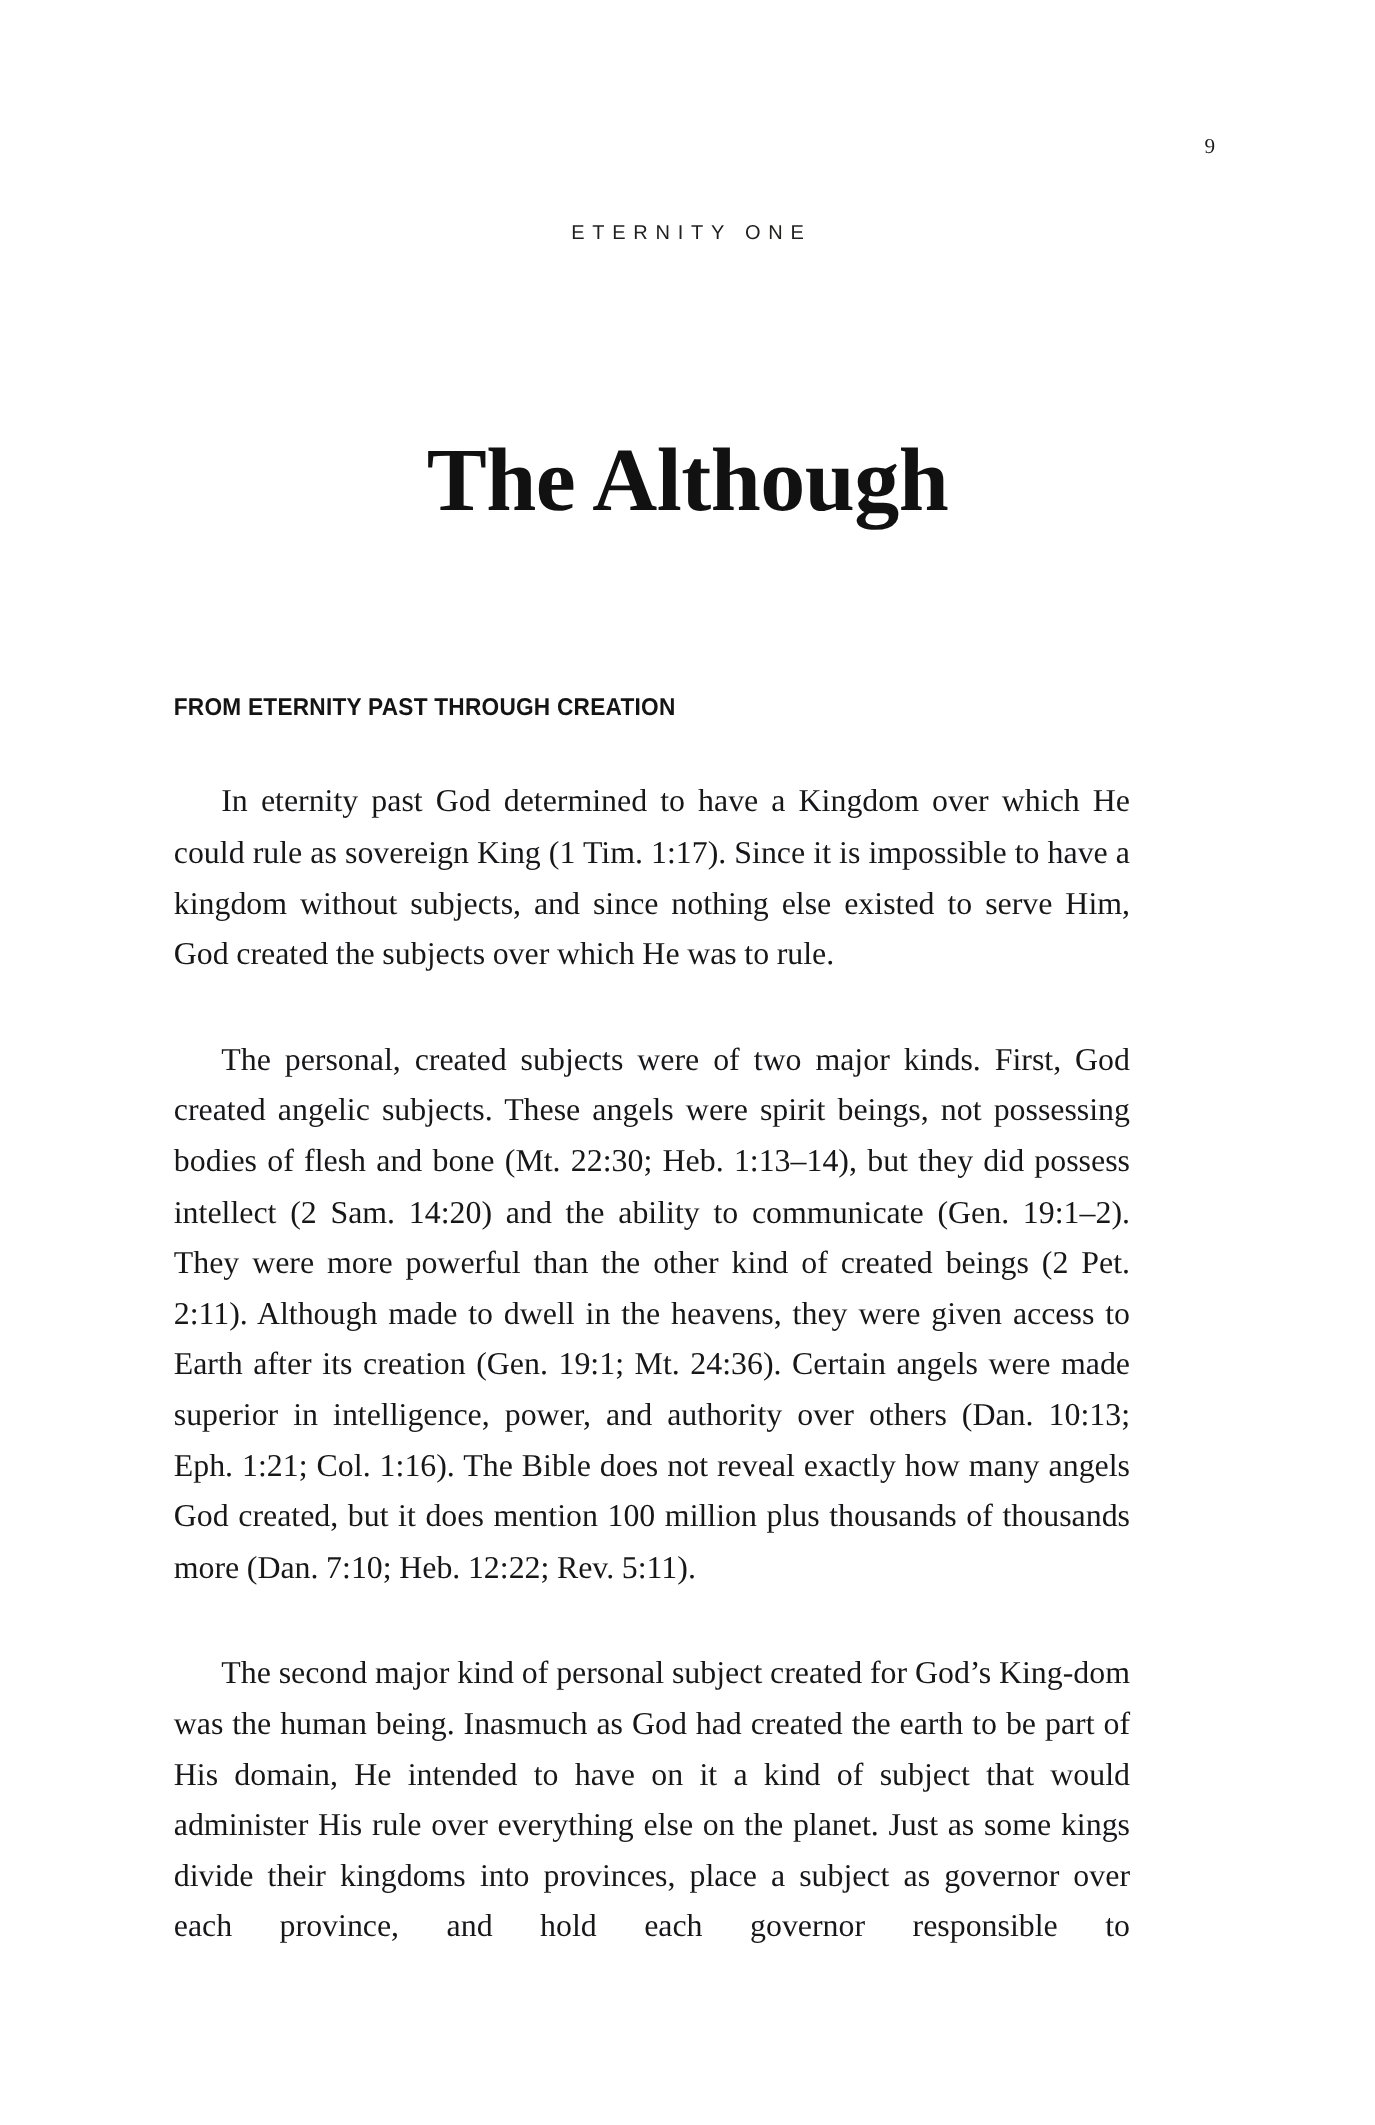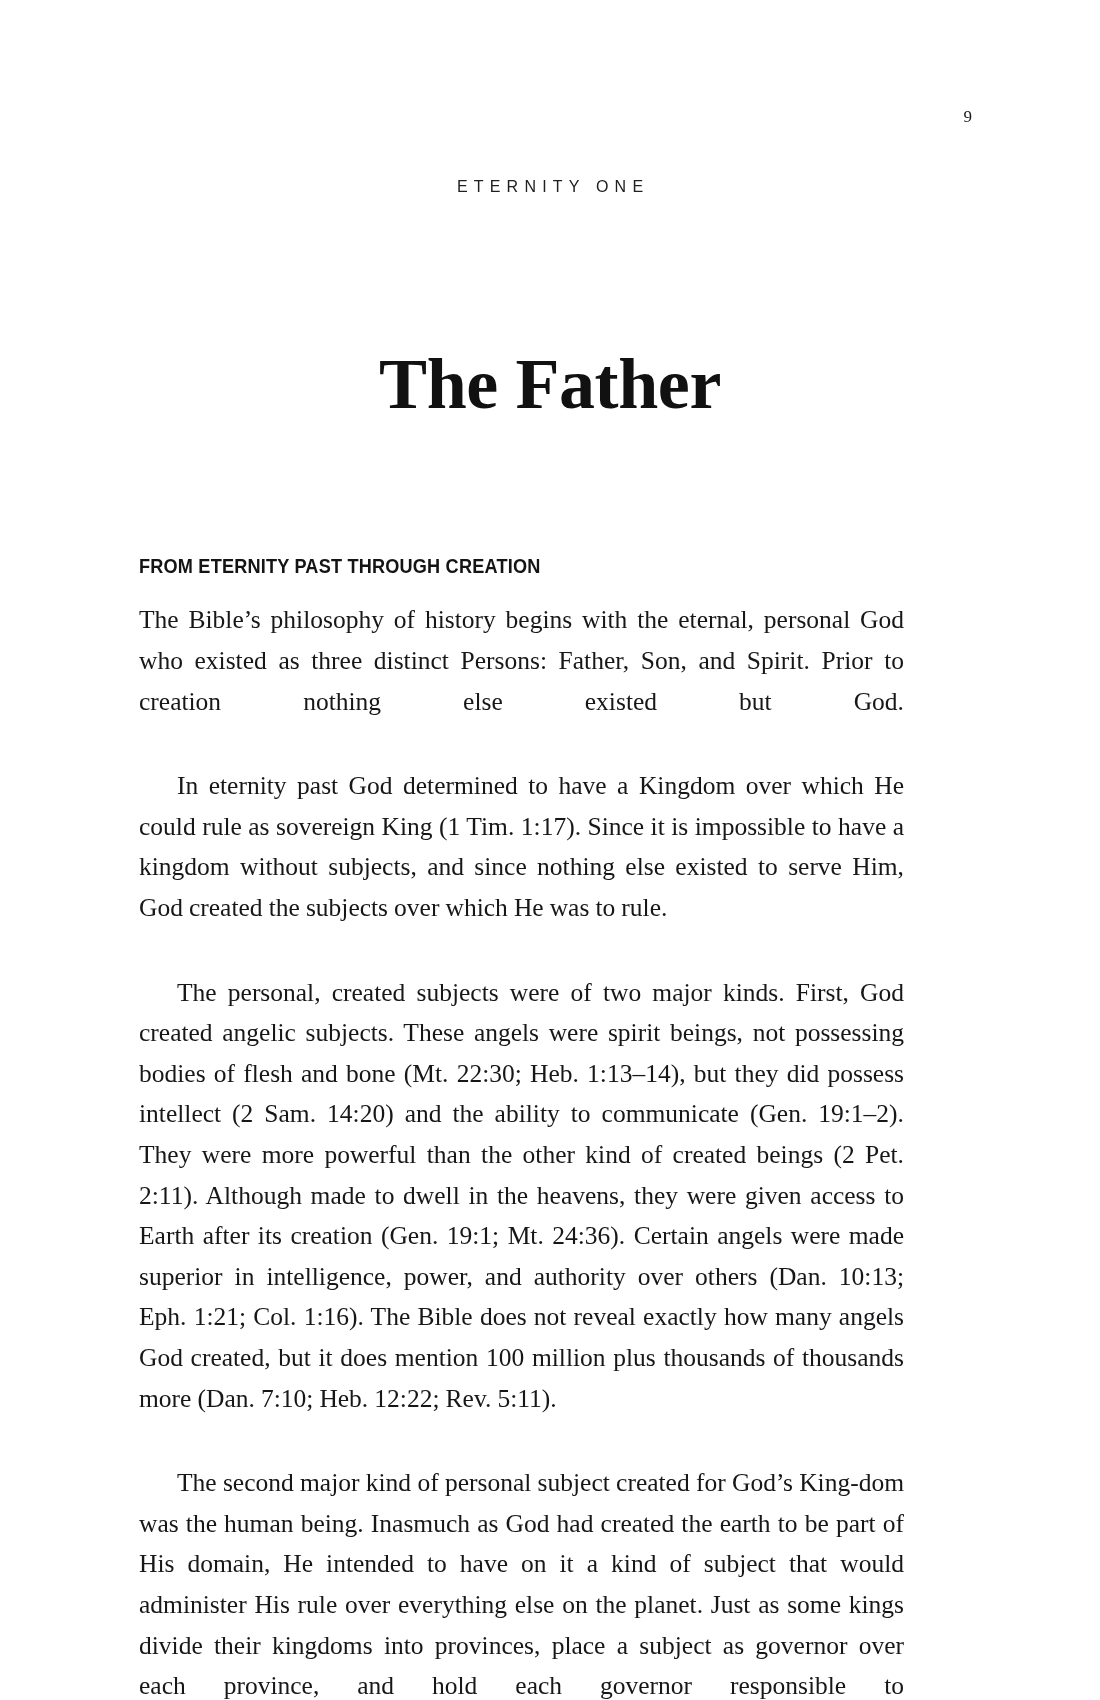--- a/index.html
+++ b/index.html
@@ -108,28 +108,27 @@
 </head>
 <body>
 
 <div class="page">
 
   <div class="folio">9</div>
 
   <div class="chapter-eyebrow">ETERNITY ONE</div>
 
   <h1 class="chapter-title">
-    <span class="tline">The Father</span>
+    <span class="tline">The Although</span>
   </h1>
 
   <div class="column">
 
     <h2 class="section-head">FROM ETERNITY PAST THROUGH CREATION</h2>
 
-    <p class="body lastline-justify">The Bible’s philosophy of history begins with the eternal, personal God who existed as three distinct Persons: Father, Son, and Spirit. Prior to creation nothing else existed but God.</p>
 
     <p class="body indent">In eternity past God determined to have a Kingdom over which He could rule as sovereign King (1 Tim. 1:17). Since it is impossible to have a kingdom without subjects, and since nothing else existed to serve Him, God created the subjects over which He was to rule.</p>
 
     <p class="body indent">The personal, created subjects were of two major kinds. First, God created angelic subjects. These angels were spirit beings, not possessing bodies of flesh and bone (Mt. 22:30; Heb. 1:13–14), but they did possess intellect (2 Sam. 14:20) and the ability to communicate (Gen. 19:1–2). They were more powerful than the other kind of created beings (2 Pet. 2:11). Although made to dwell in the heavens, they were given access to Earth after its creation (Gen. 19:1; Mt. 24:36). Certain angels were made superior in intelligence, power, and authority over others (Dan. 10:13; Eph. 1:21; Col. 1:16). The Bible does not reveal exactly how many angels God created, but it does mention 100 million plus thousands of thousands more (Dan. 7:10; Heb. 12:22; Rev. 5:11).</p>
 
     <p class="body indent lastline-justify">The second major kind of personal subject created for God’s King-dom was the human being. Inasmuch as God had created the earth to be part of His domain, He intended to have on it a kind of subject that would administer His rule over everything else on the planet. Just as some kings divide their kingdoms into provinces, place a subject as governor over each province, and hold each governor responsible to</p>
 
   </div>
 
 </div>

